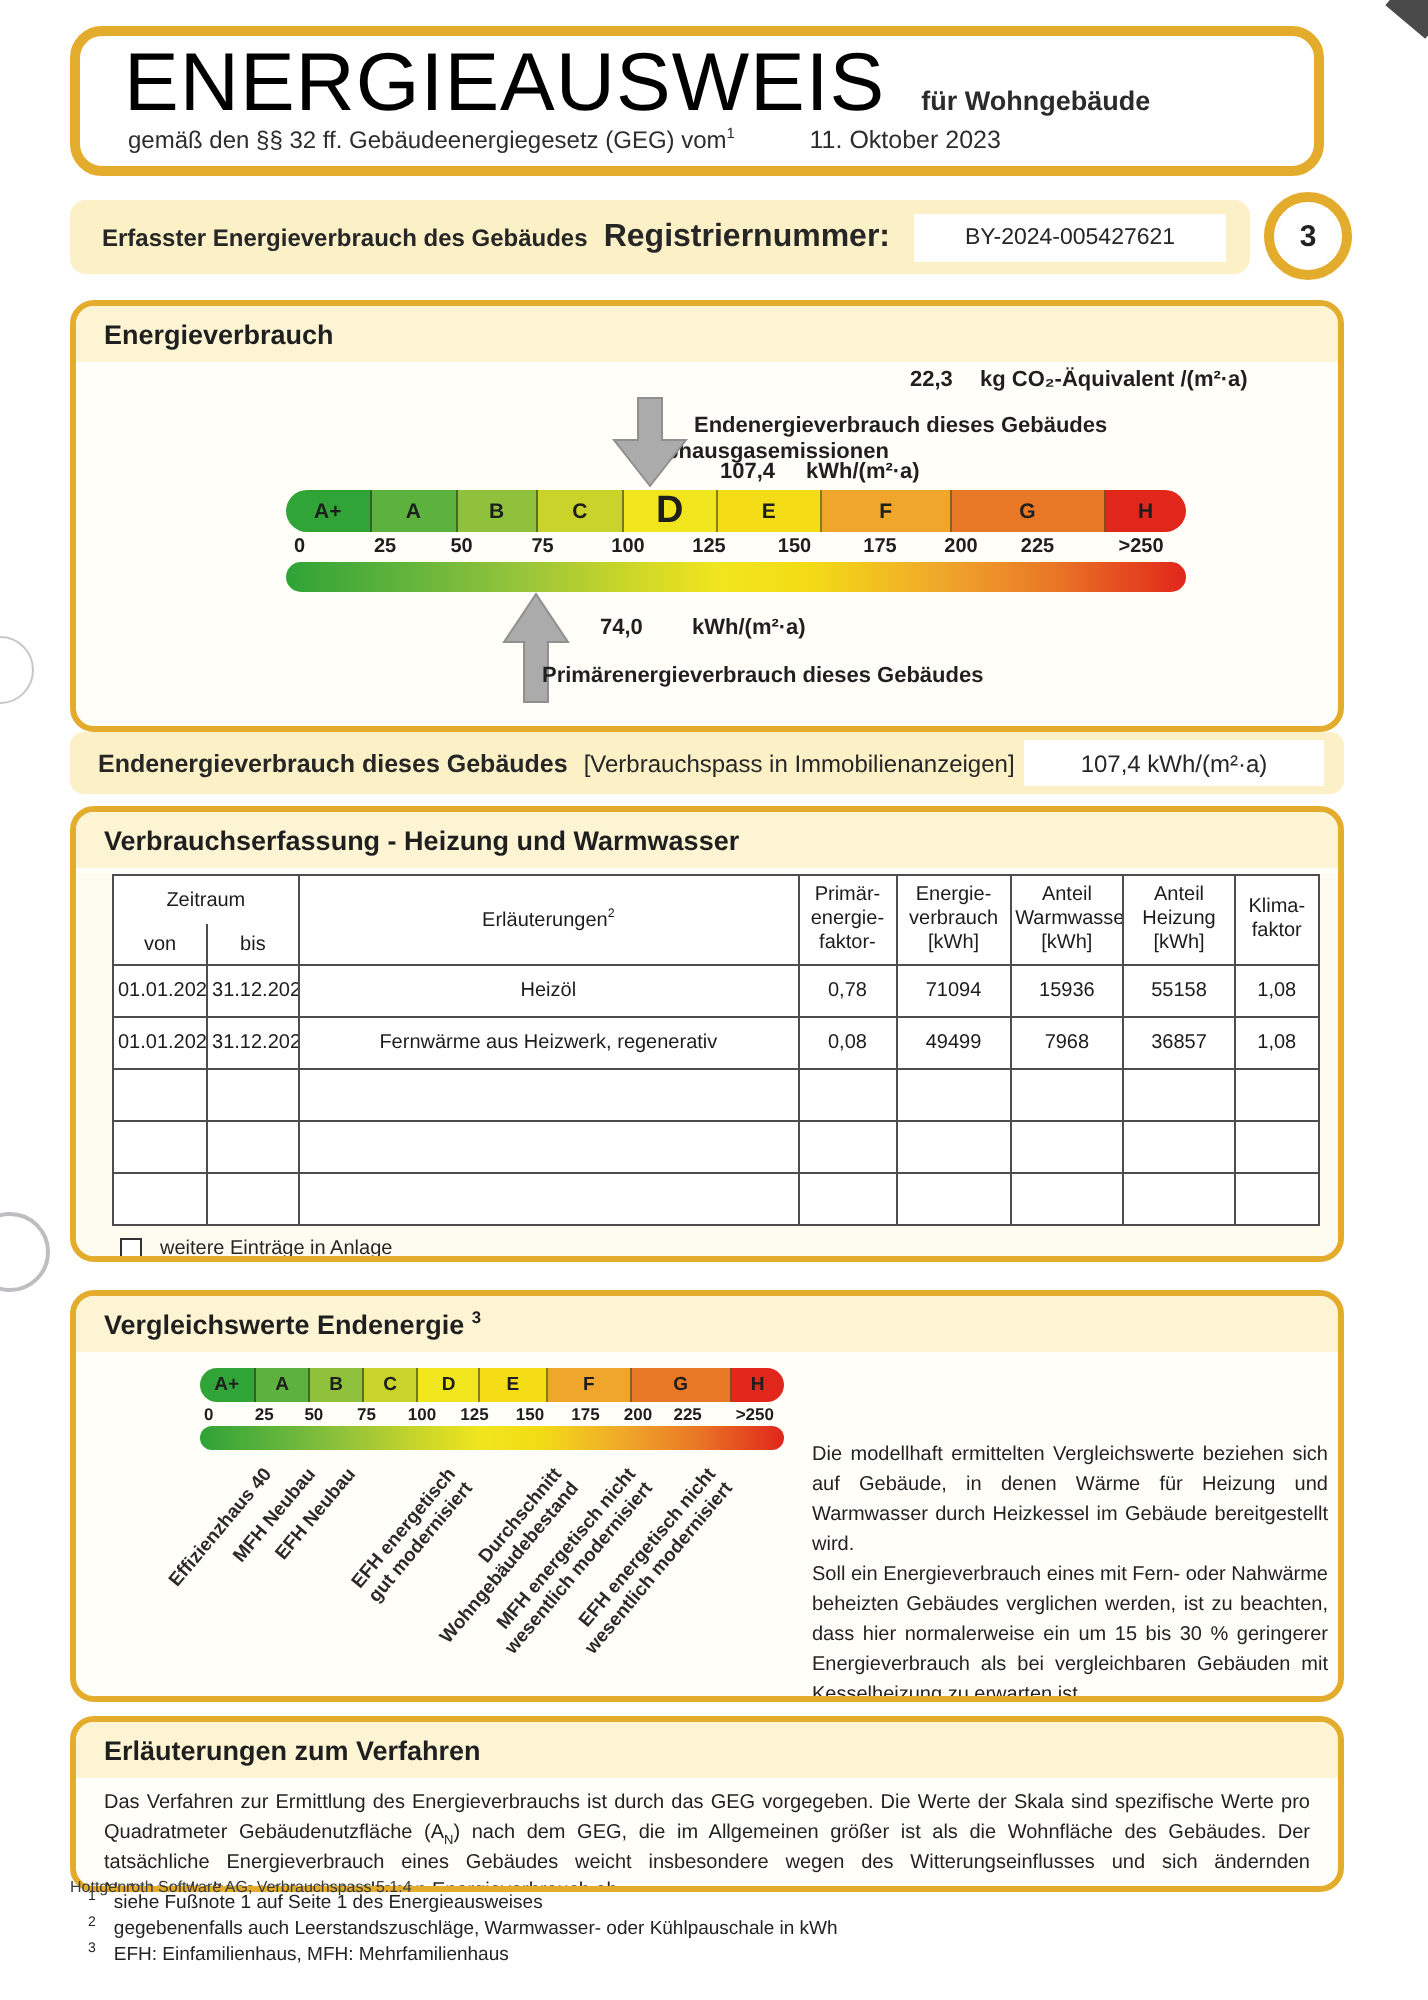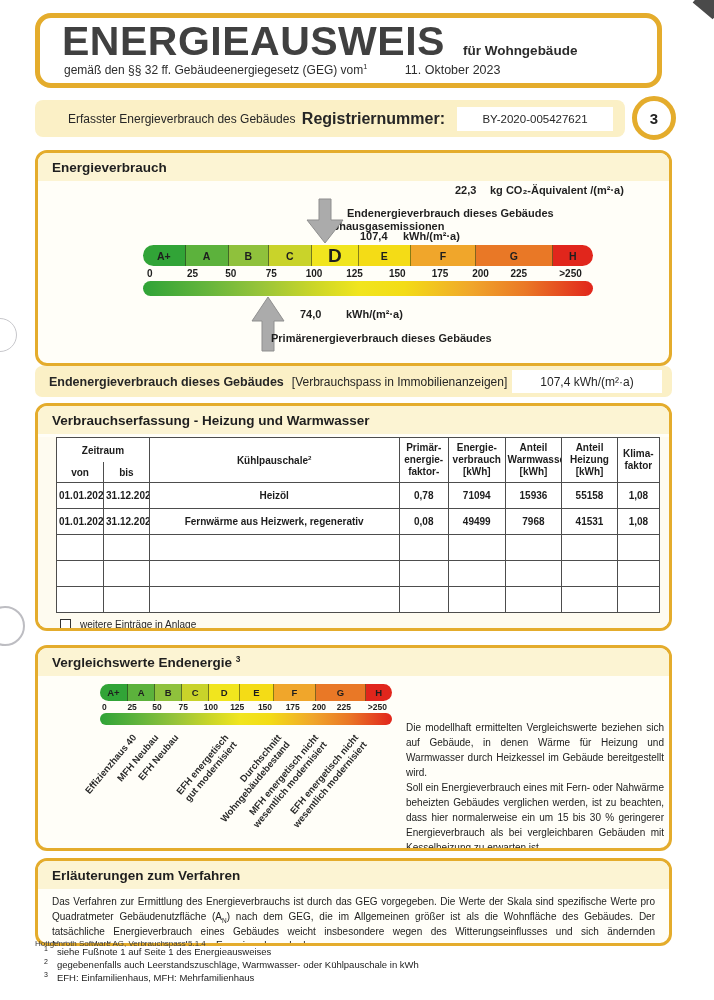--- a/index.html
+++ b/index.html
@@ -9,31 +9,31 @@
   }
   .abs{position:absolute;}
   sup{font-size:62%;vertical-align:super;line-height:0;}
 
   
   .title-box{
     position:absolute;left:35px;top:13px;width:617px;height:62px;
     border:5px solid #E4AC2C;border-radius:16px;background:#fff;padding-top:3px;
   }
   .title-row{display:flex;align-items:baseline;padding-left:22px;}
-  .main-title{font-size:41px;font-weight:bold;color:#404040;letter-spacing:0.5px;margin:0;line-height:1;text-align:right;}
+  .main-title{font-size:41px;font-weight:normal;color:#000000;letter-spacing:0.5px;margin:0;line-height:1;text-align:right;}
   .for-label{font-size:13.5px;font-weight:bold;margin-left:18px;color:#2b2b2b;}
   .law-row{padding-left:24px;margin-top:1px;font-size:12px;color:#2d2d2d;}
   .law-date{margin-left:34px;font-size:12.5px;}
 
   
   .reg-bar{
     position:absolute;left:35px;top:100px;width:590px;height:37px;background:#FBF0C6;
     border-radius:8px;display:flex;align-items:center;padding:0;box-sizing:border-box;
   }
-  .reg-bar .lbl{font-weight:normal;font-size:12px;margin-left:33px;}
+  .reg-bar .lbl{font-weight:bold;font-size:12px;margin-left:16px;}
   .reg-bar .rlbl{font-weight:bold;font-size:16px;margin-left:auto;}
   .reg-value{width:156px;height:24px;background:#fff;margin-left:12px;margin-right:12px;
     display:flex;align-items:center;justify-content:center;font-size:11.5px;}
   .page-badge{
     position:absolute;left:632px;top:96px;width:34px;height:34px;border:5px solid #E4AC2C;
     border-radius:50%;background:#fff;display:flex;align-items:center;justify-content:center;
     font-weight:bold;font-size:15px;color:#222;
   }
 
   
@@ -65,21 +65,21 @@
 
   
   .endbar{position:absolute;left:35px;top:366px;width:637px;height:31px;background:#FBF0C6;border-radius:7px;
     display:flex;align-items:center;box-sizing:border-box;padding:0 10px 0 14px;}
   .endbar .b{font-weight:bold;font-size:12.5px;}
   .endbar .n{font-size:12px;margin-left:8px;}
   .endbar .vbox{margin-left:auto;width:150px;height:23px;background:#fff;display:flex;align-items:center;justify-content:center;font-size:12px;}
 
   
   .ctable{border-collapse:collapse;margin:3px 0 0 18px;width:604px;background:#fff;table-layout:fixed;}
-  .ctable th,.ctable td{border:1px solid #4d4d4d;font-size:10px;font-weight:bold;text-align:center;color:#1c1c1c;padding:0 2px;overflow:hidden;}
+  .ctable th,.ctable td{border:1px solid #4d4d4d;font-size:10px;font-weight:normal;text-align:center;color:#1c1c1c;padding:0 2px;overflow:hidden;}
   .ctable thead tr:first-child th{height:24px;}
   .ctable thead tr:last-child th{height:20px;}
   .ctable td{height:25px;}
   .th-multi span{display:block;line-height:1.18;}
   .no-b{border-bottom:none !important;}
   .no-t{border-top:none !important;}
   .cb-row{display:flex;align-items:center;margin:6px 0 0 22px;}
   .cbx{width:9px;height:9px;border:1.3px solid #333;background:#fff;display:inline-block;}
   .cb-row span.t{font-size:10px;margin-left:9px;}
   .consumption .sec-body{background:#FEFBF0;}
@@ -120,21 +120,21 @@
   </div>
   <div class="law-row">
     <span>gemäß den §§ 32 ff. Gebäudeenergiegesetz (GEG) vom</span><sup>1</sup>
     <span class="law-date">11. Oktober 2023</span>
   </div>
 </div>
 
 <div class="reg-bar">
   <span class="lbl">Erfasster Energieverbrauch des Gebäudes</span>
   <span class="rlbl">Registriernummer:</span>
-  <span class="reg-value">BY-2020-005427621</span>
+  <span class="reg-value">BY-2024-005427621</span>
 </div>
 <div class="page-badge">3</div>
 
 <div class="sec" style="top:150px;height:210px;">
   <div class="sec-head">Energieverbrauch</div>
   <div class="sec-body" style="height:177px;">
 
     <span class="lab" style="left:275px;top:3px;margin-top:36px;">Treibhausgasemissionen</span>
     <span class="lab" style="left:417px;top:3px;">22,3</span>
     <span class="lab" style="left:452px;top:3px;">kg CO₂-Äquivalent /(m²·a)</span>
@@ -220,21 +220,21 @@
           <col style="width:8.2%">
         <col style="width:9.4%">
           <col style="width:9.4%">
           <col style="width:9.2%">
           <col style="width:7.0%">
       </colgroup>
       <thead>
         <tr>
           <th colspan="2" class="no-b">Zeitraum</th>
           <th rowspan="2">
-            <span>Kühlpauschale</span><sup>2</sup>
+            <span>Erläuterungen</span><sup>2</sup>
           </th>
           <th rowspan="2" class="th-multi">
             <span>Primär-</span>
               <span>energie-</span>
               <span>faktor-</span>
           </th>
           <th rowspan="2" class="th-multi">
             <span>Energie-</span>
               <span>verbrauch</span>
               <span>[kWh]</span>
@@ -270,21 +270,21 @@
           <td>55158</td>
           <td>1,08</td>
         </tr>
         <tr>
           <td>01.01.2021</td>
           <td>31.12.2023</td>
           <td>Fernwärme aus Heizwerk, regenerativ</td>
           <td>0,08</td>
           <td>49499</td>
           <td>7968</td>
-          <td>41531</td>
+          <td>36857</td>
           <td>1,08</td>
         </tr>
         <tr>
             <td></td>
             <td></td>
             <td></td>
             <td></td>
             <td></td>
             <td></td>
             <td></td>

